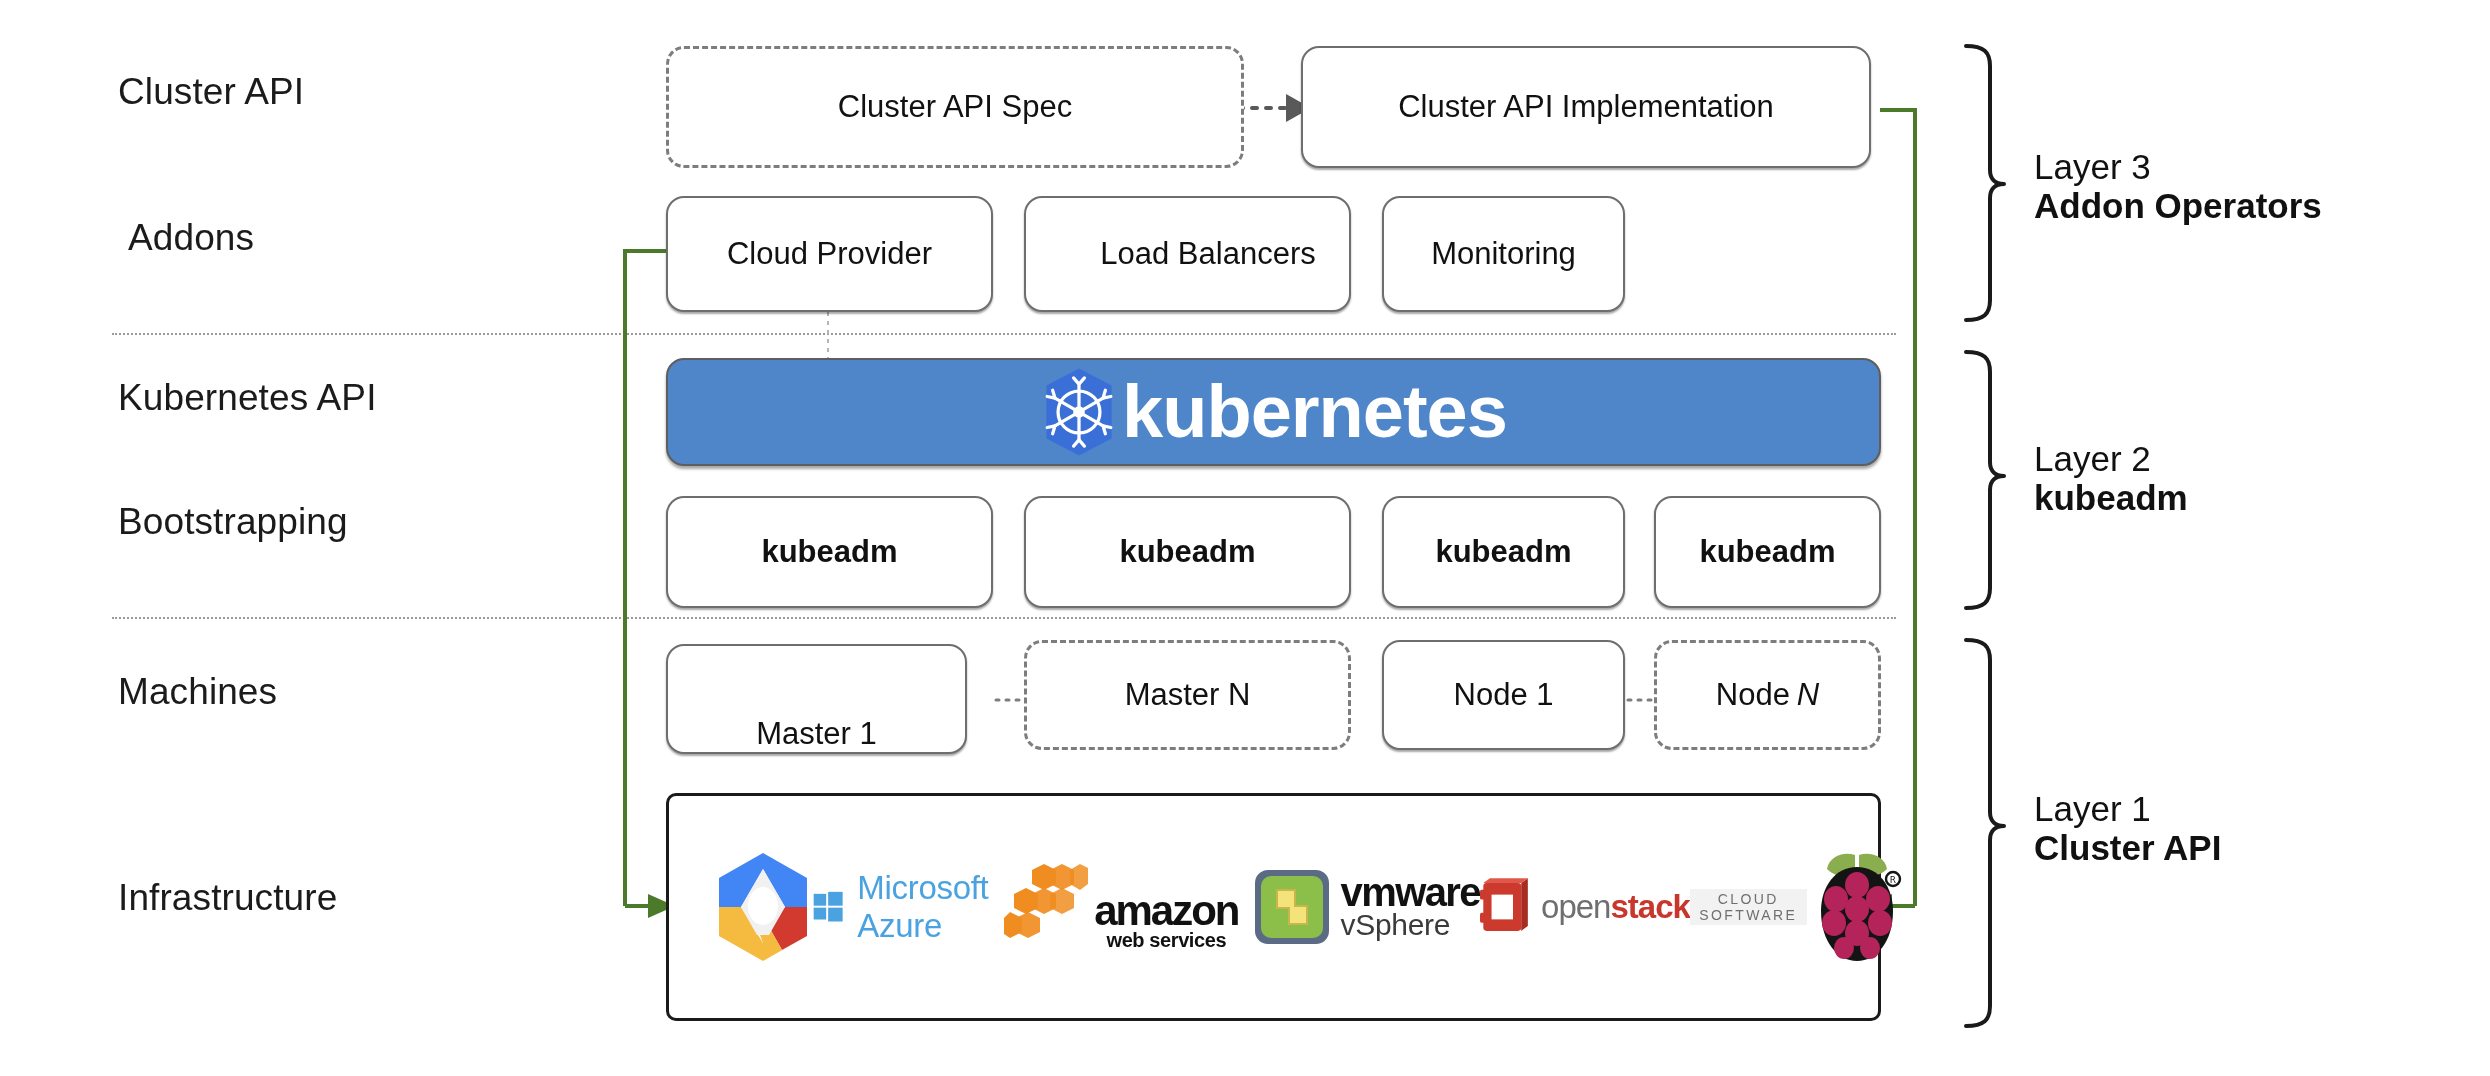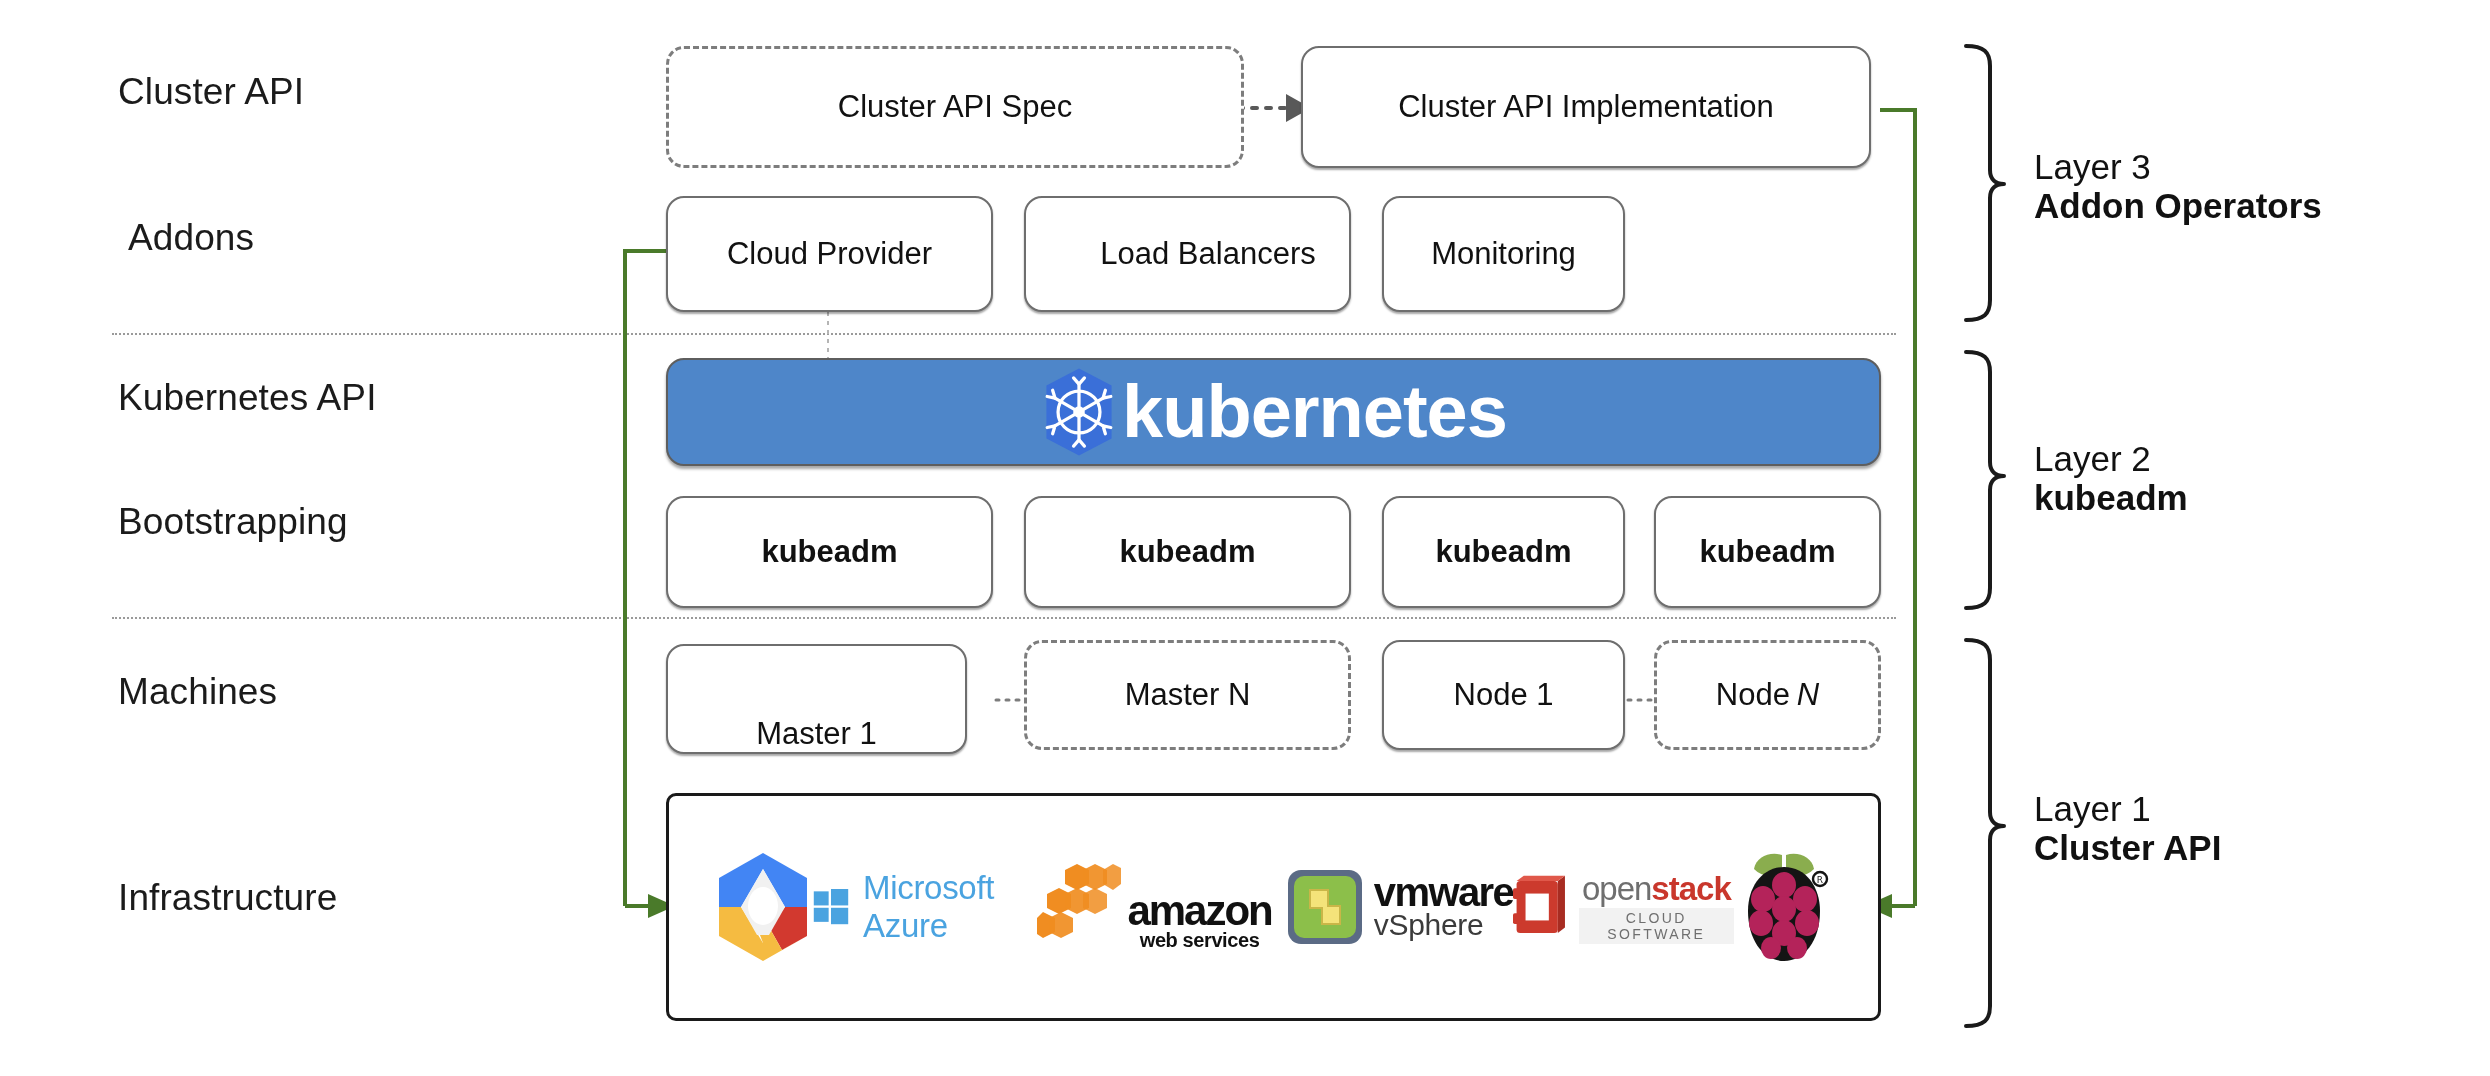--- a/index.html
+++ b/index.html
@@ -207,21 +207,21 @@
 
     <div class="logo" style="gap:10px;">
       <svg width="62" height="74" viewBox="0 0 62 74">
         <rect x="4" y="8" width="46" height="58" rx="4" fill="#cc3a2d"></rect>
         <rect x="14" y="22" width="26" height="30" fill="#ffffff"></rect>
         <path d="M50,8 L58,2 L58,60 L50,66 Z" fill="#a82c22"></path>
         <path d="M4,8 L12,2 L58,2 L50,8 Z" fill="#e0584a"></path>
         <rect x="0" y="16" width="10" height="12" rx="2" fill="#cc3a2d"></rect>
         <rect x="0" y="44" width="10" height="12" rx="2" fill="#cc3a2d"></rect>
       </svg>
-      <div style="display:flex;flex-direction:column;align-items:center;justify-content:flex-end;">
+      <div style="display:flex;align-items:center;justify-content:flex-end;">
         <div style="display:flex;align-items:baseline;">
           <span class="os-open">open</span>
             <span class="os-stack">stack</span>
         </div>
         <span class="os-sub">CLOUD SOFTWARE</span>
       </div>
     </div>
 
     <div class="logo">
       <svg width="100" height="116" viewBox="0 0 100 116">

